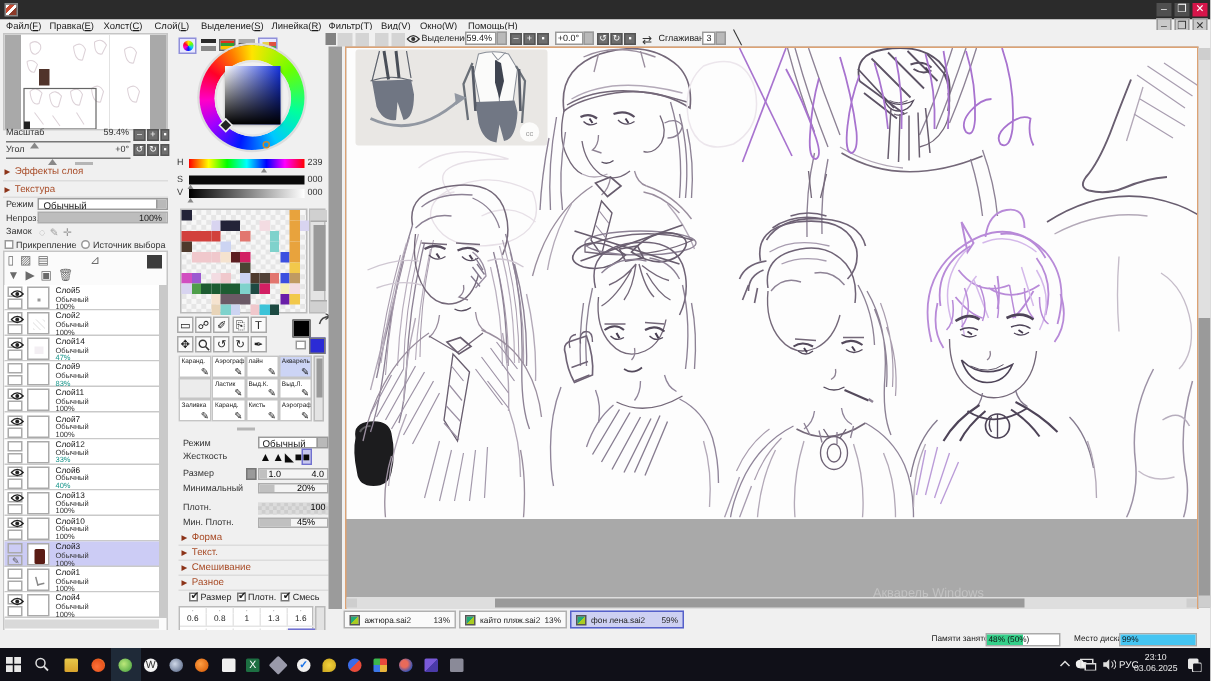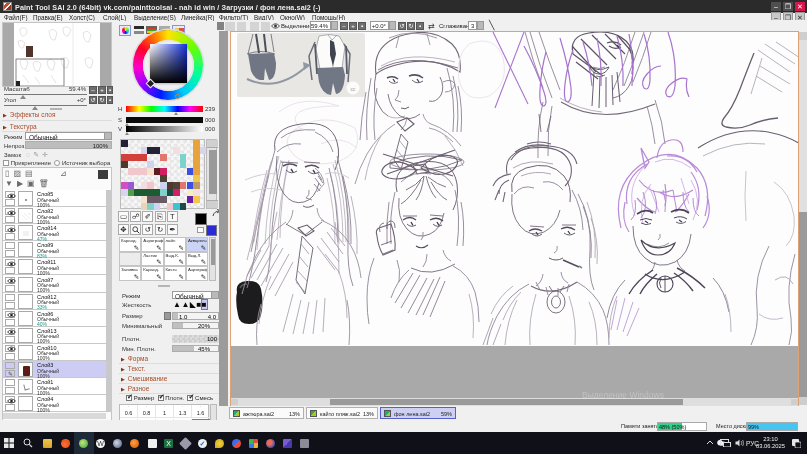--- a/index.html
+++ b/index.html
@@ -22,21 +22,20 @@
   .sliderbar { position:absolute; background:#f4f4f4; border:1px solid #adadad; }
   .sliderfill { position:absolute; left:0; top:0; bottom:0; background:#c0c0c0; }
   .btn3 { position:absolute; width:8px; height:8px; background:#6e6e6e; border:1px solid #555; color:#fff; font-size:6px; line-height:6px; text-align:center; }
 </style>
 </head>
 <body>
 <div id="screen">
 
   <div class="abs" id="titlebar">
     <div class="abs" style="left:3px;top:2px;width:9px;height:9px;background:linear-gradient(135deg,#fff 20%,#c84a30 20% 45%,#fff 45% 60%,#8c3a28 60%);border:1px solid #888"></div>
-    <div class="txt">Paint Tool SAI 2.0 (64bit) vk.com/painttoolsai - nah id win / Загрузки / фон лена.sai2 (-)</div>
     <div class="winbtn" style="right:26px;background:#4f4f4f;">–</div>
     <div class="winbtn" style="right:14px;background:#4f4f4f;">❐</div>
     <div class="winbtn" style="right:2px;background:#d6154a;">✕</div>
   </div>
 
   <div class="abs" id="menubar">
     <span style="left:4px">Файл(<u>F</u>)</span>
     <span style="left:33px">Правка(<u>E</u>)</span>
     <span style="left:69px">Холст(<u>C</u>)</span>
     <span style="left:103px">Слой(<u>L</u>)</span>
@@ -845,21 +844,21 @@
           <path d="M180 236 q20 10 44 -4" stroke="#746879"></path>
           <g stroke="#887d91" stroke-width="0.9">
             <path d="M182 241 l-18 30 M189 243 l-19 33 M196 246 l-19 35 M203 247 l-18 36 M209 245 l-17 38 M214 249 l-15 36"></path>
           </g>
           <path d="M222 234 q16 8 22 26 q4 14 4 30 M178 238 q-12 10 -18 28"></path>
           <path d="M238 262 q6 20 4 44" stroke="#b3a9b8"></path>
         </g>
       </svg>
     </div>
 
-    <div class="abs" style="left:351px;top:358px;color:#c2c2c2;font-size:8.5px;">Выделение Windows</div>
+    <div class="abs" style="left:351px;top:358px;color:#c2c2c2;font-size:8.5px;">Акварель Windows</div>
     <div class="abs" style="left:351px;top:369px;color:#c2c2c2;font-size:6px;">Чтобы активировать Windows, перейдите в раздел "Параметры".</div>
 
     <div class="abs" style="left:0px;top:366px;width:567px;height:7.5px;background:#dedede;">
       <div class="abs" style="left:99px;top:0.5px;width:353px;height:6.5px;background:#9a9a9a;"></div>
       <div class="abs" style="left:0px;top:0.5px;width:7px;height:6.5px;background:#cecece;"></div>
       <div class="abs" style="right:0px;top:0.5px;width:7px;height:6.5px;background:#cecece;"></div>
     </div>
   </div>
 
   <div class="abs" style="left:799px;top:32px;width:8px;height:373px;background:#e0e0e0;">

